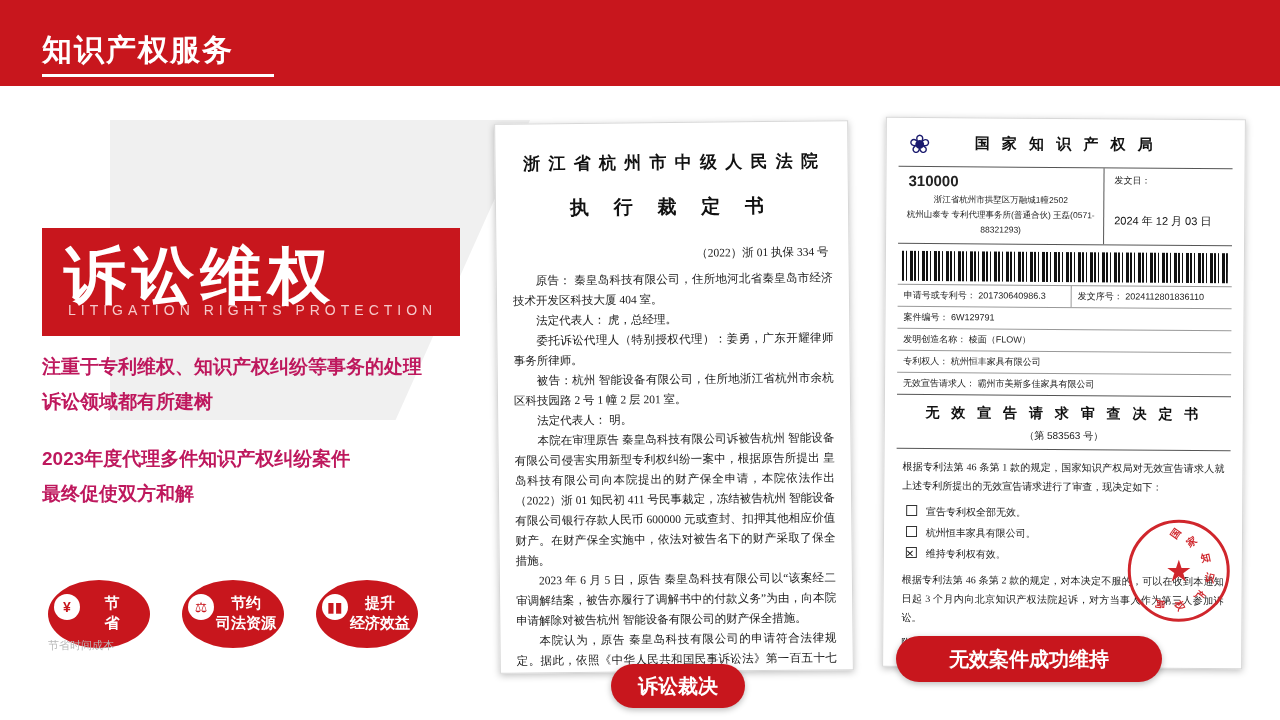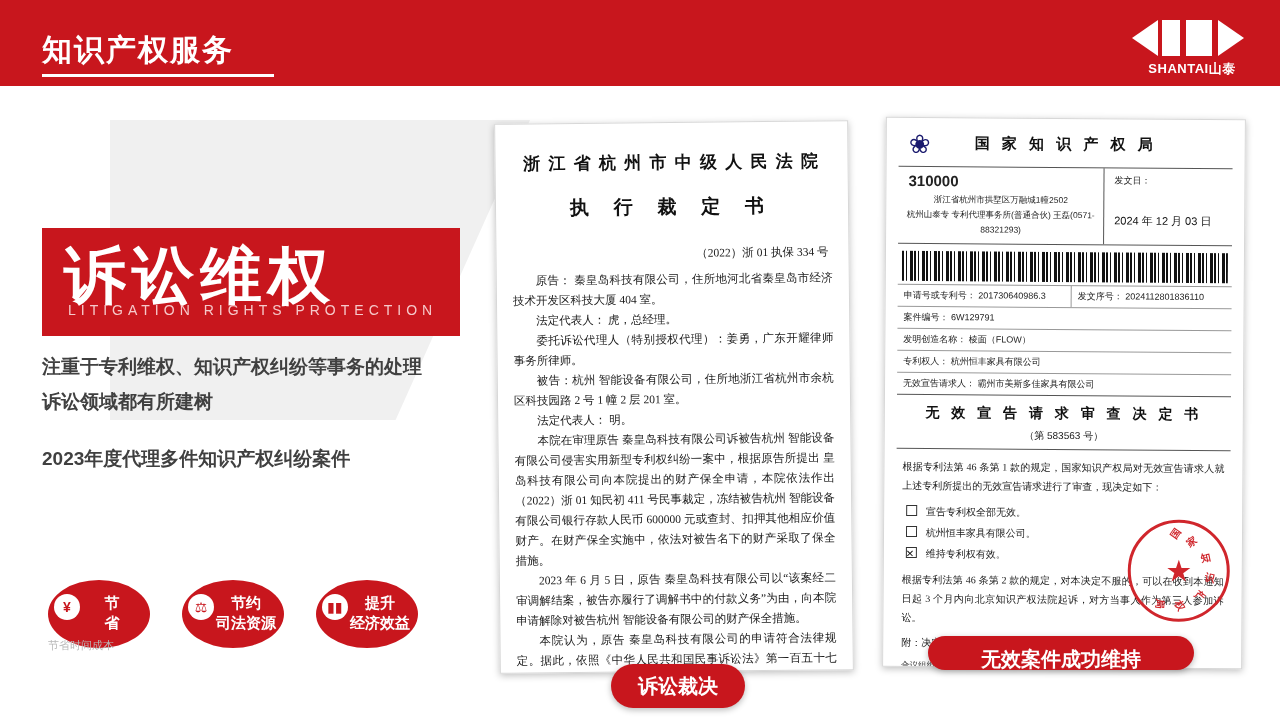--- a/index.html
+++ b/index.html
@@ -64,21 +64,21 @@
   .title-en{
     position:absolute;left:26px;top:74px;
     font-size:14px;color:#f6c9ca;letter-spacing:5px;
   }
   
   .body-text{
     position:absolute;left:42px;top:352px;width:470px;z-index:3;
   }
   .body-text p{
     margin:0 0 6px 0;
-    font-size:19px;font-weight:bold;color:#404040;line-height:29px;
+    font-size:19px;font-weight:bold;color:#be185d;line-height:29px;
   }
   .body-text .gap{height:22px;}
   
   .badges{position:absolute;left:48px;top:580px;width:420px;height:80px;z-index:3;}
   .badge{
     position:absolute;width:102px;height:68px;border-radius:50%;
     background:#c8161d;color:#fff;text-align:center;
   }
   .badge .bi{
     position:absolute;left:6px;top:14px;width:26px;height:26px;border-radius:50%;
@@ -174,51 +174,43 @@
     font-size:10px;font-weight:bold;
   }
   .seal .txt span{position:absolute;transform-origin:center;}
   
   .pill{
     position:absolute;background:#c8161d;color:#fff;border-radius:26px;
     font-size:20px;font-weight:bold;text-align:center;line-height:44px;
     box-shadow:0 2px 6px rgba(0,0,0,.28);z-index:6;
   }
   .pill1{left:611px;top:664px;width:134px;height:44px;}
-  .pill2{left:928px;top:636px;width:266px;height:34px;line-height:46px;}
+  .pill2{left:896px;top:636px;width:266px;height:46px;line-height:46px;}
 </style>
 </head>
 <body>
 
 <div class="header">
   <div class="header-title">知识产权服务</div>
   <div class="header-underline"></div>
-  <div class="logo">
-    <div class="logo-mark">
-      <div class="logo-tri"></div>
-      <div class="logo-bar1"></div>
-      <div class="logo-bar2"></div>
-      <div class="logo-rtri"></div>
-    </div>
-    <div class="logo-text">SHANTAI山泰</div>
-  </div>
 </div>
 
 <div class="wedge"></div>
 
 <div class="title-block">
   <div class="title-cn">诉讼维权</div>
   <div class="title-en">LITIGATION RIGHTS PROTECTION</div>
 </div>
 
 <div class="body-text">
   <p>注重于专利维权、知识产权纠纷等事务的处理</p>
   <p>诉讼领域都有所建树</p>
   <div class="gap"></div>
   <p>2023年度代理多件知识产权纠纷案件</p>
+  <p>最终促使双方和解</p>
 </div>
 
 <div class="badges">
   <div class="badge badge1">
     <div class="bi">¥</div>
     <div class="bl">
       <span>节</span><br>
       <span>省</span>
     </div>
     <div class="badge-sub">节省时间成本</div>

